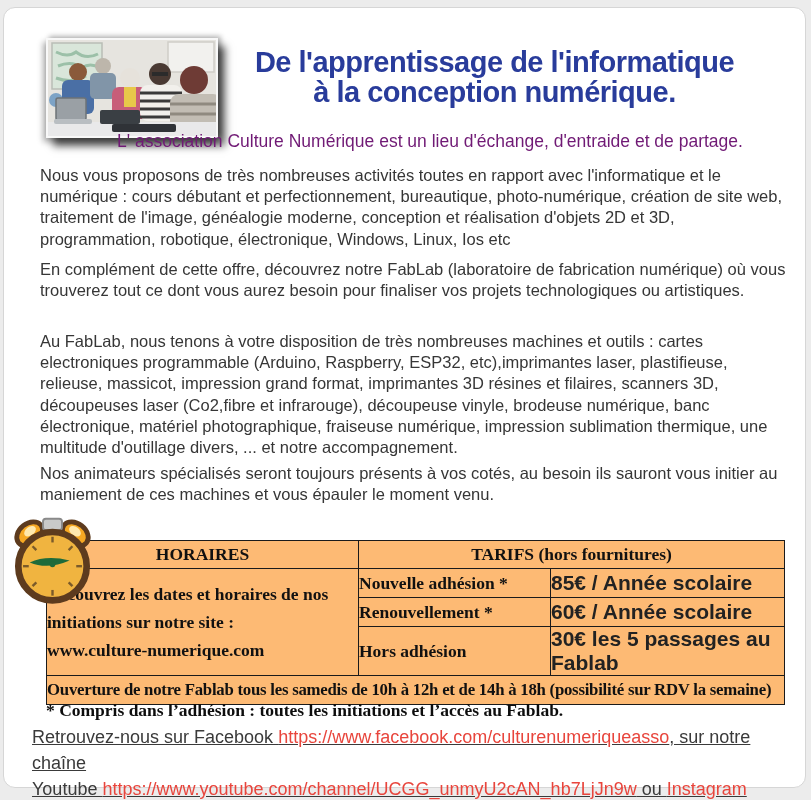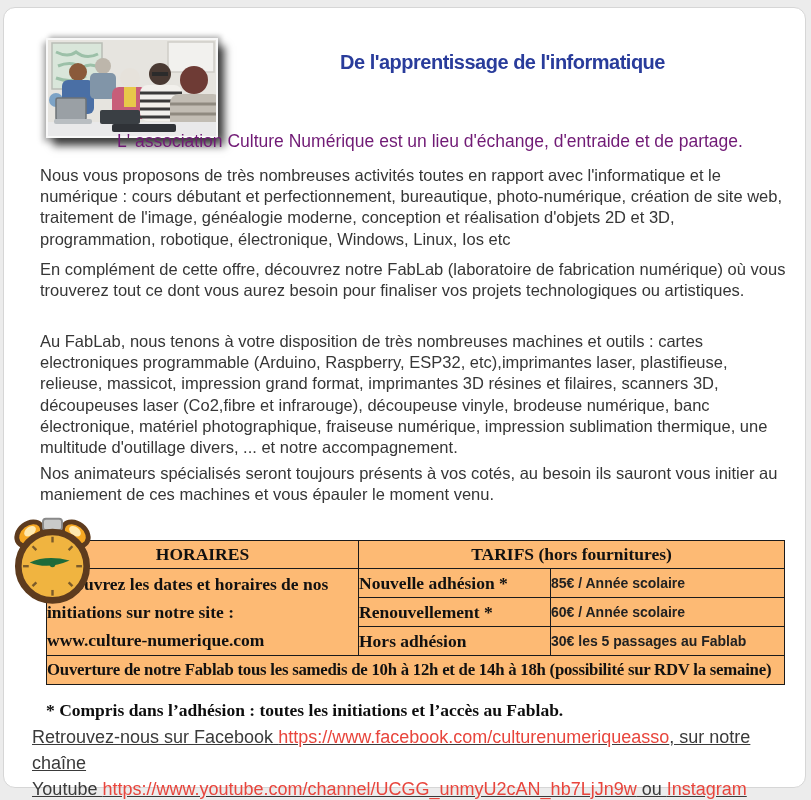--- a/index.html
+++ b/index.html
@@ -14,22 +14,22 @@
     background:#fff;border:1px solid #d6d6d6;border-radius:12px;
   }
   
   .photo{
     position:absolute;left:46px;top:38px;width:168px;height:96px;
     border:2px solid #f8f8f8;background:#cfd6da;
     box-shadow:7px 8px 8px rgba(0,0,0,.65), -3px 4px 6px rgba(0,0,0,.30), 3px -2px 5px rgba(0,0,0,.28);
   }
   .photo svg{display:block;}
   .title{
-    position:absolute;left:205px;top:47px;width:595px;text-align:center;
-    font-size:20px;line-height:30px;font-weight:bold;letter-spacing:-0.5px;
+    position:absolute;left:197px;top:47px;width:595px;text-align:center;
+    font-size:29px;line-height:30px;font-weight:bold;letter-spacing:-0.5px;
   }
   .subtitle{
     position:absolute;left:60px;top:131px;width:740px;text-align:center;
     font-size:17.5px;color:#701a75;
   }
   
   .para{position:absolute;left:40px;width:750px;font-size:16.5px;line-height:21.2px;color:#363636;}
   .p1{top:165px;} .p2{top:259px;} .p3{top:331px;} .p4{top:463px;}
   
   table.pricing{
@@ -43,21 +43,21 @@
   }
   td.lead{
     font-family:"Liberation Serif", serif;font-size:17.5px;font-weight:bold;color:#111;
     vertical-align:middle;padding:2px 10px;line-height:28px;
   }
   td.lbl{
     font-family:"Liberation Serif", serif;font-size:17.5px;font-weight:bold;color:#111;
     height:28px;padding:0 8px;
   }
   td.val{
-    font-family:"Liberation Sans", sans-serif;font-size:14px;font-weight:600;color:#222;
+    font-family:"Liberation Sans", sans-serif;font-size:21px;font-weight:600;color:#222;
     padding:0 12px;
   }
   td.open{
     font-family:"Liberation Serif", serif;font-size:16.8px;font-weight:bold;color:#111;
     height:28px;padding:0 5px;white-space:nowrap;letter-spacing:-0.25px;
   }
   
   .clock{position:absolute;left:5px;top:513px;width:95px;height:95px;z-index:5;}
   
   .note{
@@ -104,20 +104,21 @@
     <rect x="0" y="82" width="168" height="14" fill="#e9e9ea"></rect>
     <rect x="8" y="58" width="30" height="22" rx="2" fill="#9aa0a5" stroke="#6d7377" stroke-width="1.5"></rect>
     <rect x="6" y="79" width="38" height="5" rx="2" fill="#b9bec2"></rect>
     <rect x="52" y="70" width="40" height="14" rx="2" fill="#3a3f44"></rect>
     <rect x="64" y="84" width="64" height="8" rx="2" fill="#2f3237"></rect>
   </svg>
 </div>
 
 <div class="title" style="color: rgb(41, 60, 155);">
   <div>De l'apprentissage de l'informatique</div>
+  <div>à la conception numérique.</div>
 </div>
 
 <div class="subtitle">L' association Culture Numérique est un lieu d'échange, d'entraide et de partage.</div>
 
 <div class="para p1">Nous vous proposons de très nombreuses activités toutes en rapport avec l'informatique et le numérique : cours débutant et perfectionnement, bureautique, photo-numérique, création de site web, traitement de l'image, généalogie moderne, conception et réalisation d'objets 2D et 3D, programmation, robotique, électronique, Windows, Linux, Ios etc</div>
 <div class="para p2">En complément de cette offre, découvrez notre FabLab (laboratoire de fabrication numérique) où vous trouverez tout ce dont vous aurez besoin pour finaliser vos projets technologiques ou artistiques.</div>
 <div class="para p3">Au FabLab, nous tenons à votre disposition de très nombreuses machines et outils : cartes electroniques programmable (Arduino, Raspberry, ESP32, etc),imprimantes laser, plastifieuse, relieuse, massicot, impression grand format, imprimantes 3D résines et filaires, scanners 3D, découpeuses laser (Co2,fibre et infrarouge), découpeuse vinyle, brodeuse numérique, banc électronique, matériel photographique, fraiseuse numérique, impression sublimation thermique, une multitude d'outillage divers, ... et notre accompagnement.</div>
 <div class="para p4">Nos animateurs spécialisés seront toujours présents à vos cotés, au besoin ils sauront vous initier au maniement de ces machines et vous épauler le moment venu.</div>
 
 <table class="pricing">

